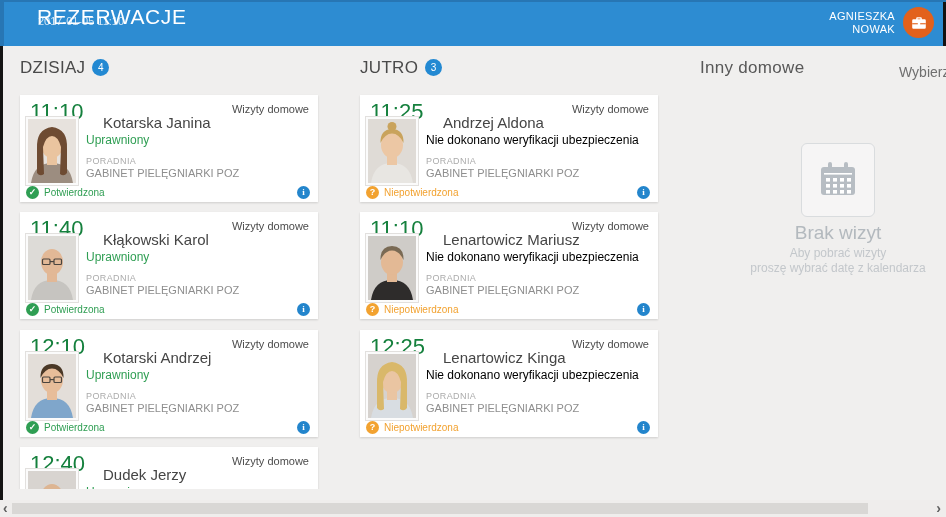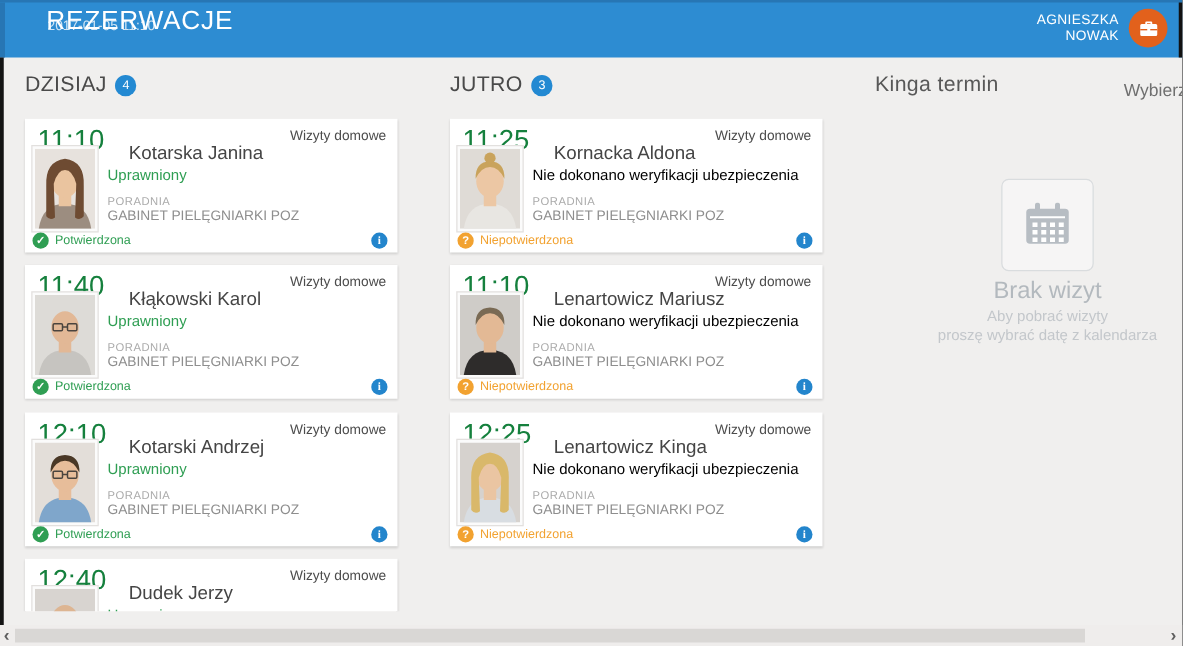--- a/index.html
+++ b/index.html
@@ -129,21 +129,21 @@
   <div class="left-stripe"></div>
 
   <div class="content">
 
     <div class="col-head head-today">
       <span>DZISIAJ</span><span class="badge">4</span>
     </div>
     <div class="col-head head-tomorrow">
       <span>JUTRO</span><span class="badge">3</span>
     </div>
-    <div class="col-head head-other">Kinga termin</div>
+    <div class="col-head head-other">Inny domowe</div>
     <div class="pick-date">Wybierz datę</div>
 
     <div class="card c1a">
       <div class="time">11:10</div>
       <div class="vtype">Wizyty domowe</div>
       <div class="photo">
           <svg class="avatar av-long" viewBox="0 0 48 64" style="--av-bg: #e7e2dd; --av-skin: #eac49f; --av-hair: #6e4b32; --av-shirt: #9c8d80;">
     <rect class="p-bg" x="0" y="0" width="48" height="64"></rect>
     <path class="p-shirt" d="M3,64 Q6,44 24,44 Q42,44 45,64 Z"></path>
     <rect class="p-skin" x="19" y="34" width="10" height="12"></rect>
@@ -264,21 +264,21 @@
     <path class="p-hair hair-long" d="M24,8 Q8,10 9,30 L9,54 Q12,58 16,55 L15,28 Q18,17 24,17 Q30,17 33,28 L32,55 Q36,58 39,54 L39,30 Q40,10 24,8 Z"></path>
     <path class="p-hair hair-short" d="M12.5,24 Q12,10.5 24,10 Q36,10.5 35.5,24 Q31,14.5 24,14.5 Q17,14.5 12.5,24 Z"></path>
     <circle class="p-hair hair-bun" cx="24" cy="7.5" r="4.5"></circle>
     <g class="p-glasses" stroke="#4a443e" fill="none" stroke-width="1.2">
       <rect x="14.5" y="23" width="7.5" height="5.5" rx="1"></rect>
       <rect x="26" y="23" width="7.5" height="5.5" rx="1"></rect>
       <path d="M22,25.6 h4"></path>
     </g>
   </svg>
         </div>
-      <div class="name">Kornacka Aldona</div>
+      <div class="name">Andrzej Aldona</div>
       <div class="insurance warn">Nie dokonano weryfikacji ubezpieczenia</div>
       <div class="clinic-label">PORADNIA</div>
       <div class="clinic">GABINET PIELĘGNIARKI POZ</div>
       <div class="confirm warn">
         <span class="dot">?</span>
         <span class="lbl">Niepotwierdzona</span>
       </div>
       <div class="details">i</div>
     </div>
 

